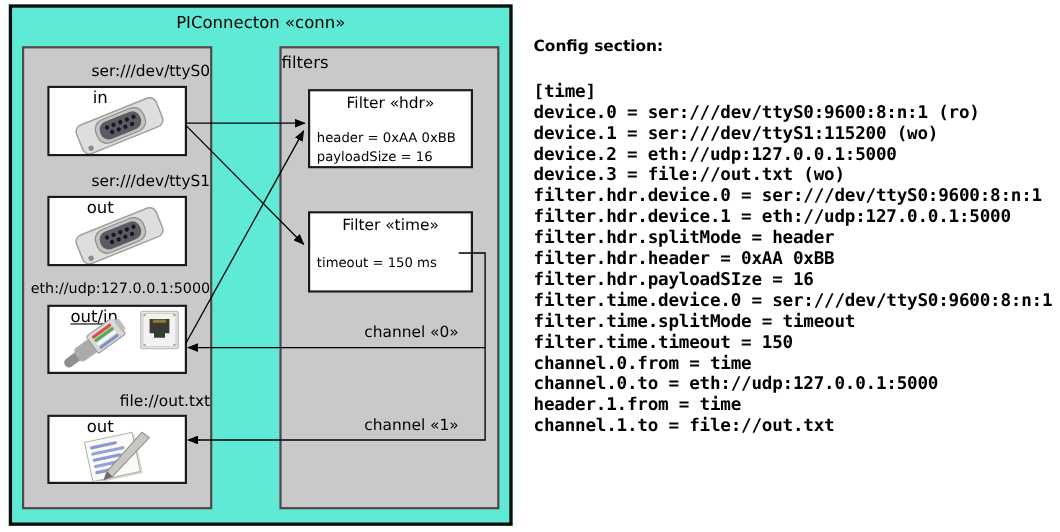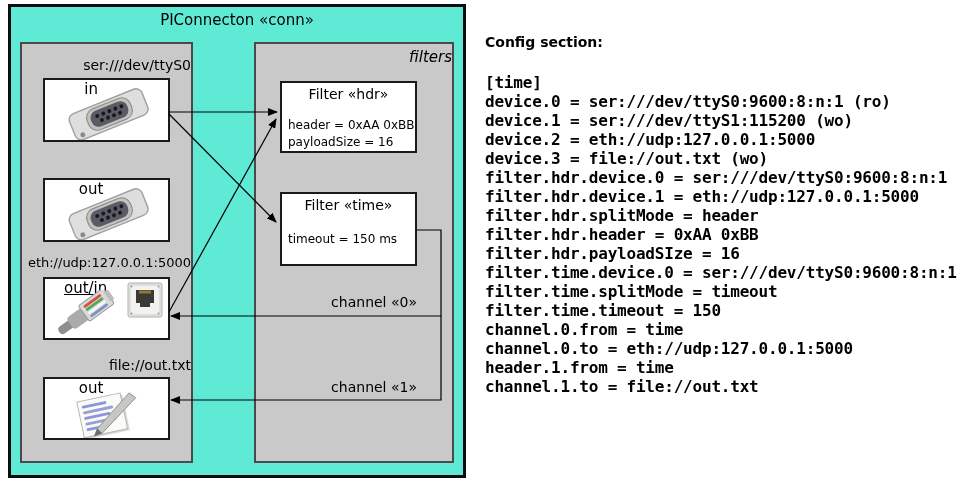--- a/index.html
+++ b/index.html
@@ -5,28 +5,28 @@
   html,body{margin:0;padding:0;background:#fff;}
   .stage{position:relative;width:964px;height:484px;background:#ffffff;overflow:hidden;
          font-family:"DejaVu Sans",sans-serif;color:#000;}
   
   .outer-box{position:absolute;left:8px;top:4px;width:458px;height:474px;box-sizing:border-box;
              border:3px solid #0c0c0c;background:#5eead4;}
   .outer-title{position:absolute;left:0;right:0;top:4px;text-align:center;font-size:15px;}
   .group-box{position:absolute;box-sizing:border-box;border:2px solid #4a4a4a;background:#c9c9c9;}
   .devices-group{left:9px;top:35px;width:173px;height:421px;}
   .filters-group{left:243px;top:35px;width:200px;height:421px;}
-  .filters-title{position:absolute;left:0;right:0;top:4px;text-align:right;font-size:15px;font-style:italic;}
+  .filters-title{position:absolute;left:0;right:0;top:4px;text-align:left;font-size:15px;}
   .dev-label{position:absolute;left:0;width:169px;text-align:right;font-size:14px;white-space:nowrap;}
   .dev-label.small{font-size:13px;}
   .dev-box{position:absolute;left:21px;width:127px;box-sizing:border-box;background:#fff;
            border:2px solid #1a1a1a;overflow:hidden;}
   .dir-label{position:absolute;top:0;left:0;width:75%;text-align:center;font-size:15px;}
   .dir-label.corner{left:19px;width:auto;text-align:left;text-decoration:underline;}
-  .filter-box{position:absolute;left:24px;width:137px;box-sizing:border-box;background:#fff;
+  .filter-box{position:absolute;left:24px;width:150px;box-sizing:border-box;background:#fff;
               border:2px solid #1a1a1a;}
   .filter-title{position:absolute;left:0;right:0;top:3px;text-align:center;font-size:14px;}
   .filter-attrs{position:absolute;left:6px;top:34px;font-size:12px;line-height:17px;white-space:nowrap;}
   .channel-label{position:absolute;right:35px;width:130px;text-align:right;font-size:14px;white-space:nowrap;}
   .arrows{position:absolute;left:0;top:0;width:964px;height:484px;pointer-events:none;z-index:6;}
   .icon{position:absolute;}
   
   .config{position:absolute;left:485px;top:5px;width:478px;margin-top:28px;}
   .config-heading{font-family:"DejaVu Sans",sans-serif;font-weight:bold;font-size:14px;line-height:19px;}
   .config-lines{margin-top:21px;}
@@ -58,20 +58,21 @@
             <circle cx="70" cy="25" r="2.1" fill="#17181d"></circle>
             <circle cx="45" cy="31" r="2.1" fill="#17181d"></circle>
               <circle cx="52" cy="31" r="2.1" fill="#17181d"></circle>
             <circle cx="59" cy="31" r="2.1" fill="#17181d"></circle>
               <circle cx="66" cy="31" r="2.1" fill="#17181d"></circle>
             <circle cx="20" cy="38" r="2.6" fill="#8a8a86"></circle>
           </g>
         </svg>
       </div>
 
+      <div class="dev-label" style="top:113px">ser:///dev/ttyS1</div>
       <div class="dev-box" style="top:134px;height:64px">
         <div class="dir-label">out</div>
         <svg class="icon" style="left:12px;top:8px;width:105px;height:52px" viewBox="0 0 110 56">
           <g transform="rotate(-22 55 28)">
             <rect x="12" y="13" width="84" height="30" rx="7" fill="#dedede" stroke="#a0a09c" stroke-width="1.5"></rect>
             <rect x="30" y="16" width="50" height="24" rx="10" fill="#c2c2be" stroke="#8e8e8a" stroke-width="1.2"></rect>
             <rect x="34" y="19" width="42" height="18" rx="8" fill="#5a5b64"></rect>
             <circle cx="42" cy="25" r="2.1" fill="#17181d"></circle>
               <circle cx="49" cy="25" r="2.1" fill="#17181d"></circle>
             <circle cx="56" cy="25" r="2.1" fill="#17181d"></circle>

